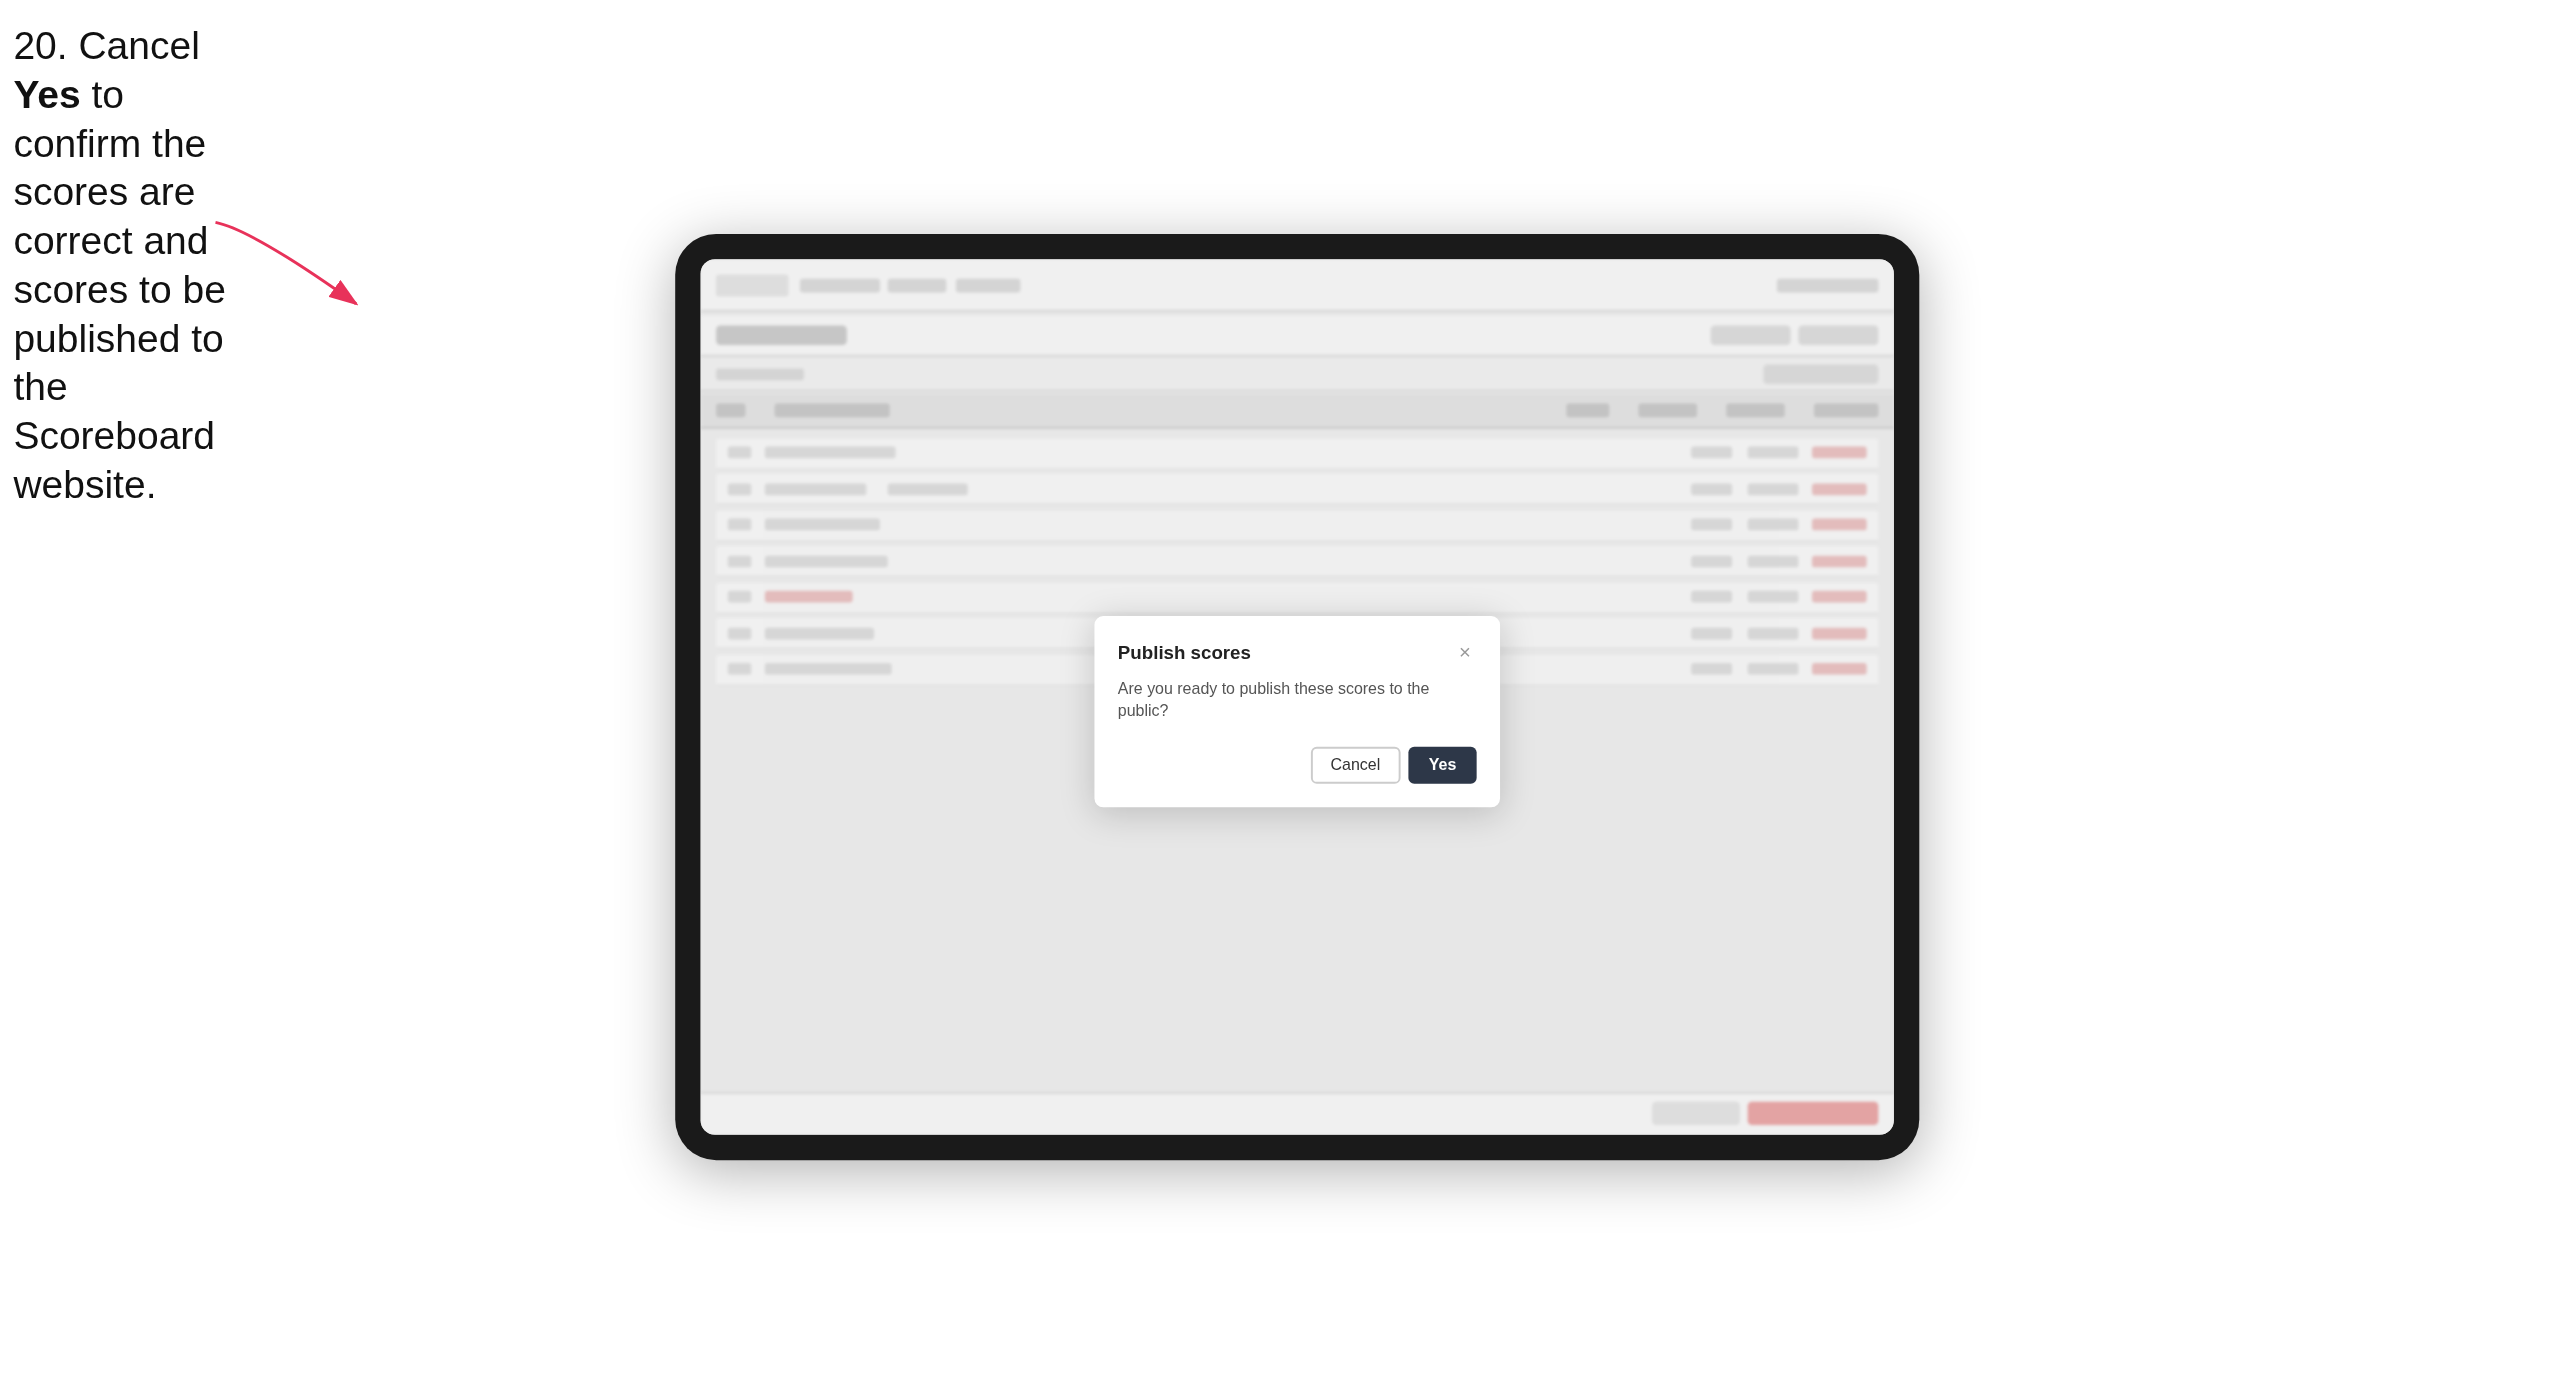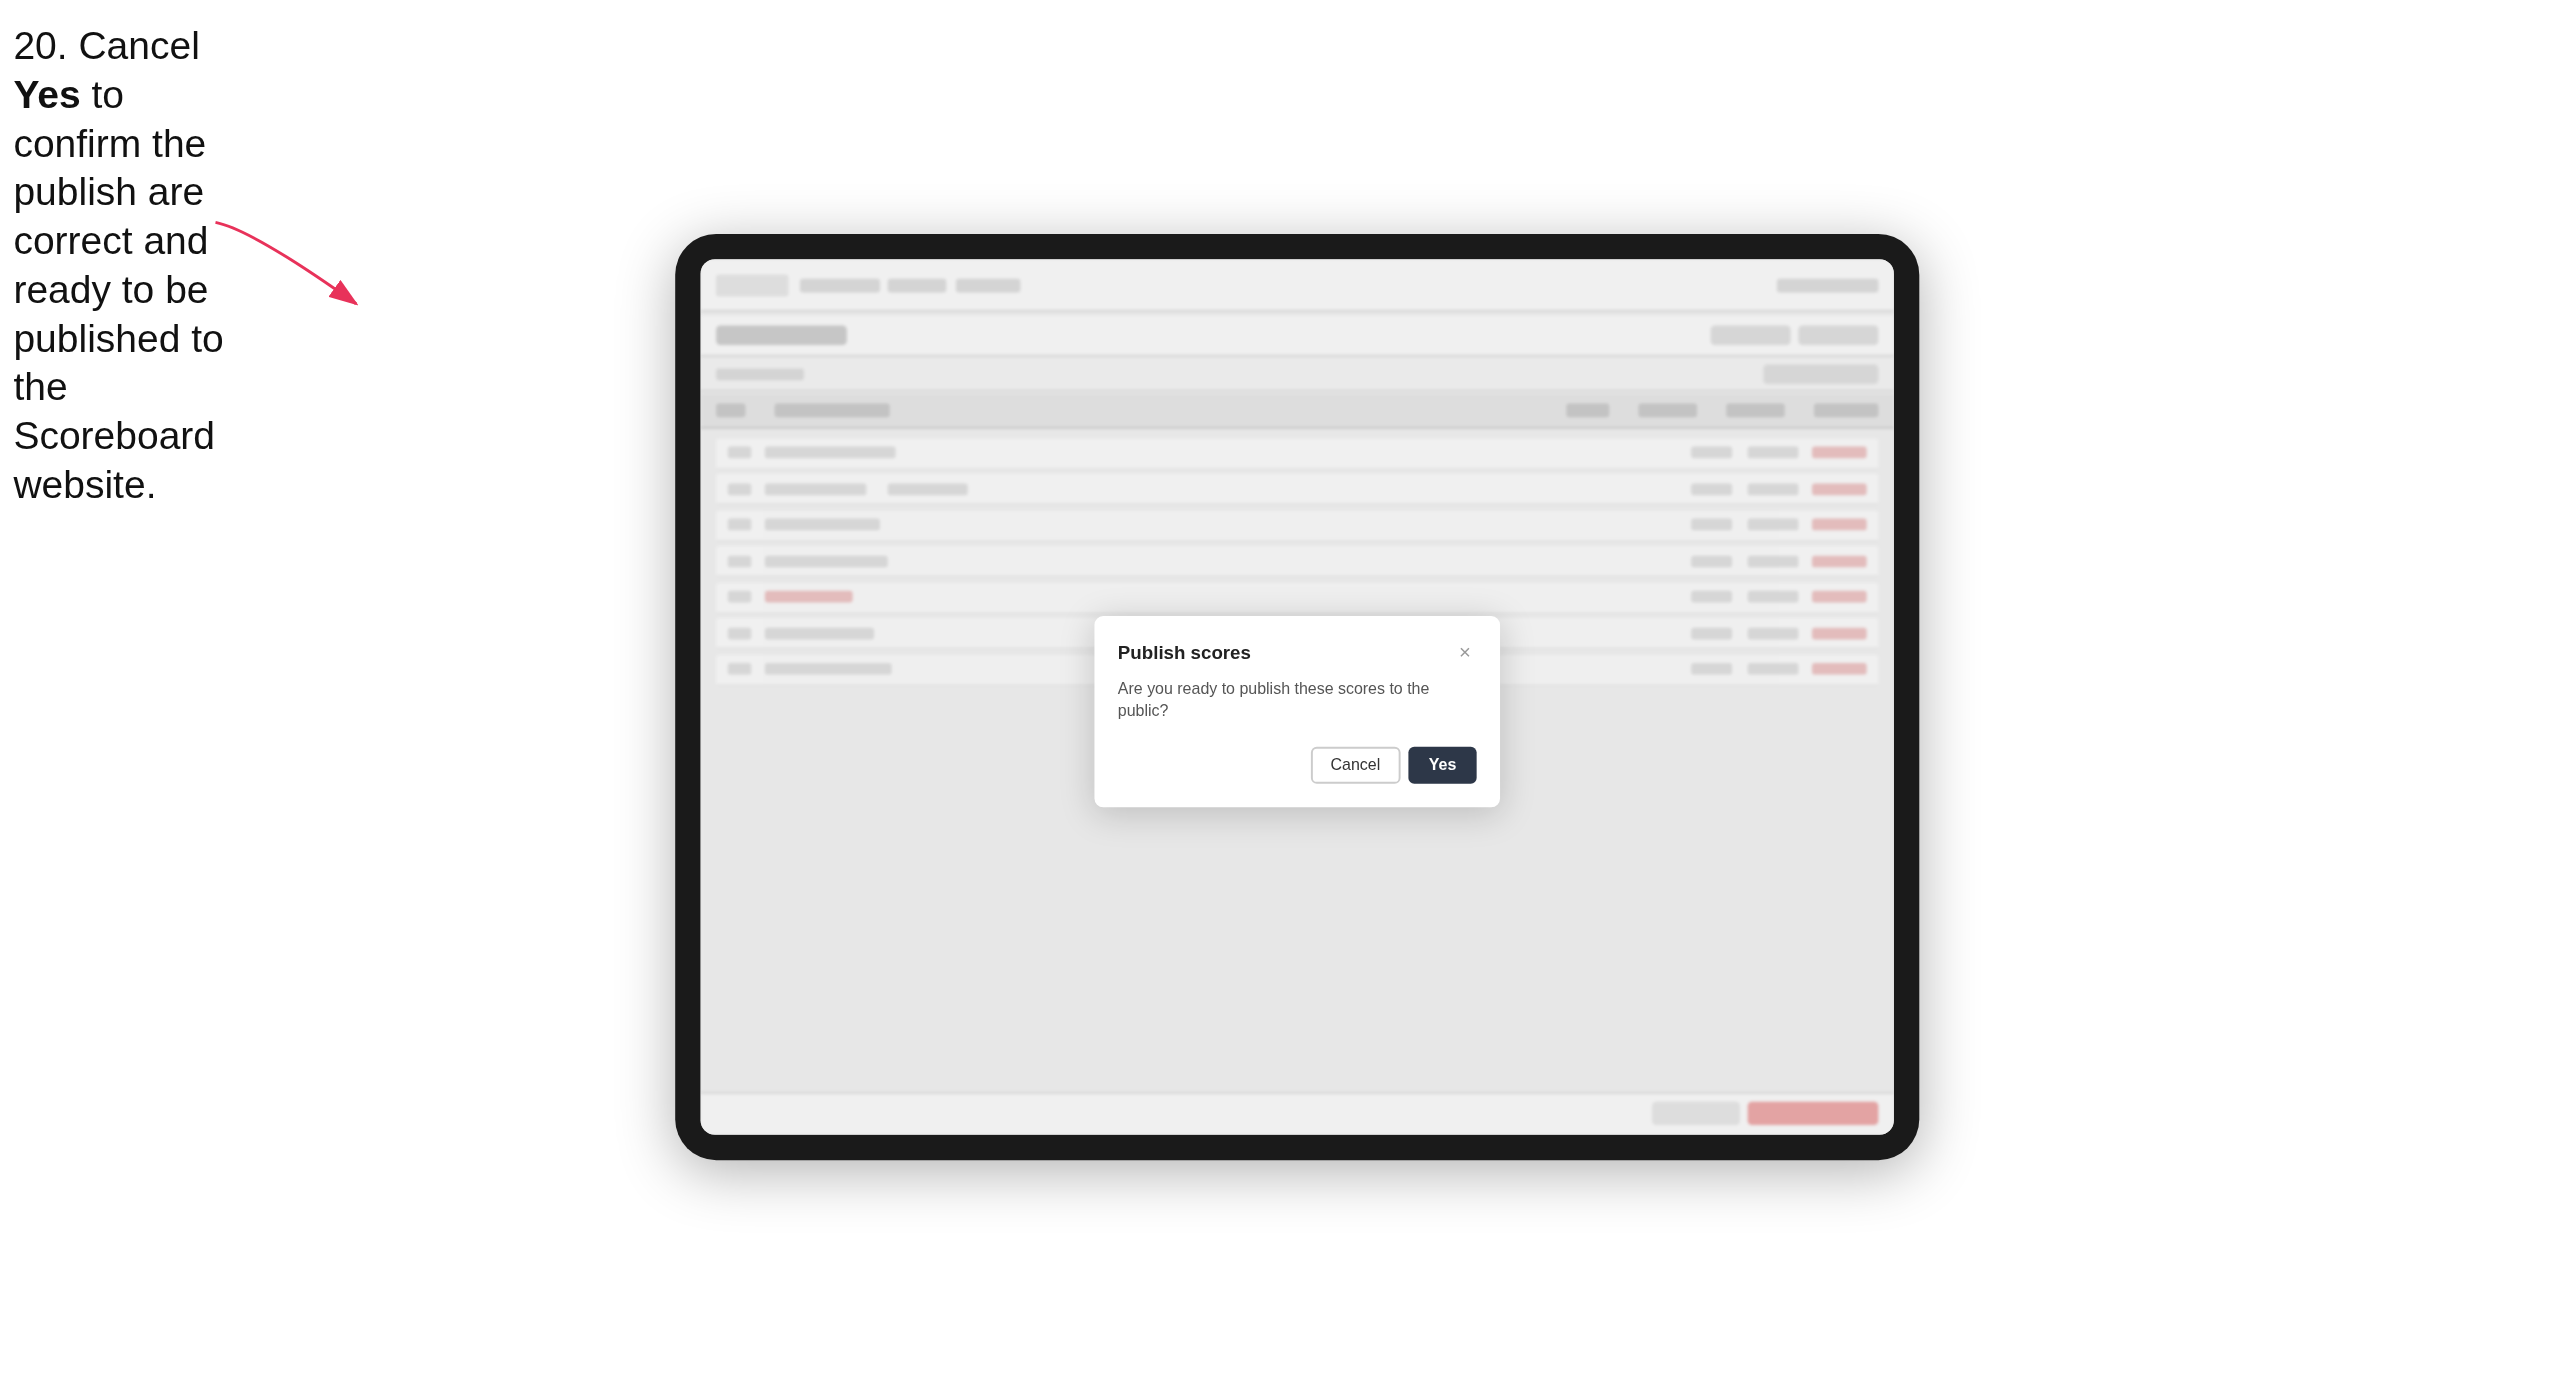--- a/index.html
+++ b/index.html
@@ -279,21 +279,21 @@
       left: 215px;
       top: 74px;
       transform: scale(1.95);
       transform-origin: top left;
     }
   </style>
 </head>
 <body>
 
 <div class="instruction-text">
-  <span>20.</span><span> Cancel </span><strong>Yes</strong><span> to confirm the publish are correct and ready to be published to the Scoreboard website.</span>
+  <span>20.</span><span> Cancel </span><strong>Yes</strong><span> to confirm the scores are correct and scores to be published to the Scoreboard website.</span>
 </div>
 
 <div class="arrow-container">
   <svg class="arrow-svg" viewBox="0 0 320 150" xmlns="http://www.w3.org/2000/svg">
     <defs>
       <marker id="arrowhead" markerWidth="10" markerHeight="7" refX="9" refY="3.5" orient="auto">
         <polygon points="0 0, 10 3.5, 0 7" fill="#e8325a"></polygon>
       </marker>
     </defs>
     <path d="M 10 10 Q 60 20 200 120" stroke="#e8325a" stroke-width="4" fill="none" marker-end="url(#arrowhead)"></path>

